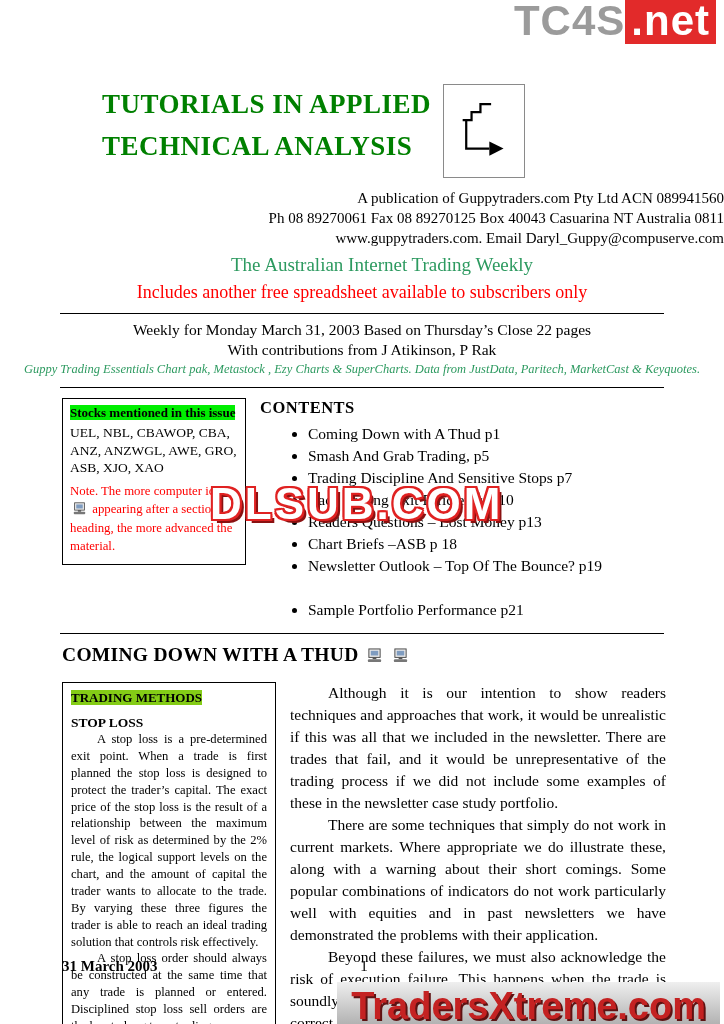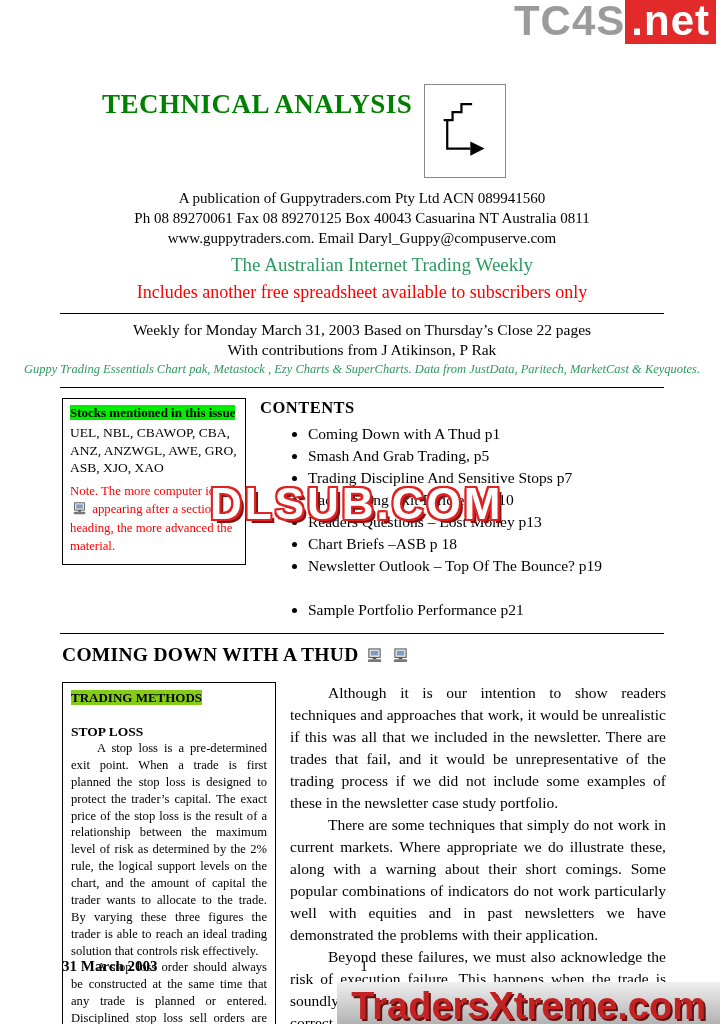--- a/index.html
+++ b/index.html
@@ -14,21 +14,21 @@
     font-size:42px; letter-spacing:1px; line-height:1.0; }
   .tc4s .gray { color:#9b9b9b; }
   .tc4s .net  { background:#e22a2a; color:#fff; padding:0 6px; }
 
   
   .header-row { display:flex; align-items:stretch; margin:84px 0 0 102px; gap:12px; }
   .title-block { font-weight:bold; font-size:27px; color:#008000; line-height:1.55; letter-spacing:0.5px; }
   .chart-box { width:80px; height:92px; border:1px solid #8a8a8a;
     display:flex; align-items:center; justify-content:center; background:#fff; }
 
-  .center-lines { text-align:center; margin-top:12px; font-size:15px; }
+  .center-lines { text-align:right; margin-top:12px; font-size:15px; }
   .center-lines div { margin:3px 0; }
   .tagline  { text-align:center; font-size:19px; color:#2d9a60; margin-top:7px;padding-left:40px; }
   .subnote  { text-align:center; font-size:18px; color:#ff0000; margin-top:6px; }
 
   .rule { border:none; border-top:1px solid #000; margin:10px 60px 0; }
 
   .weekly  { text-align:center; font-size:15.5px; margin-top:7px; }
   .contrib { text-align:center; font-size:15.5px; margin-top:2px; }
   .credits { text-align:center; font-size:12.5px; font-style:italic; color:#2d9a60; margin-top:3px; }
 
@@ -55,21 +55,21 @@
        0   -2px 0 #e02222, 0    2px 0 #e02222,
       -2px  0   0 #e02222, 2px  0   0 #e02222,
        4px  4px 0 #8a1111; }
 
   .article-heading { margin:10px 60px 0 62px; font-size:19.5px; font-weight:bold; letter-spacing:0.3px; }
 
   
   .row2 { display:flex; gap:14px; margin:14px 58px 0 62px; }
   .side-box { width:196px; flex:none; border:1px solid #000; padding:5px 8px 12px; align-self:flex-start; }
   .side-title { background:#84cc16; font-weight:bold; font-size:13px; }
-  .side-sub   { font-weight:bold; font-size:13.5px; margin-top:18px; }
+  .side-sub   { font-weight:bold; font-size:13.5px; margin-top:9px; }
   .side-box p { font-size:12.6px; line-height:1.34; text-align:justify; text-indent:26px; margin:0; }
   .body-col   { flex:1; font-size:15.5px; line-height:1.42; text-align:justify; }
   .body-col p { margin:0; text-indent:38px; }
 
   
   .footer { position:absolute; top:958px; left:62px; width:604px; font-size:15px; }
   .footer .date { font-weight:bold; }
   .footer .pagenum { position:absolute; left:0; top:0; width:100%; text-align:center; }
 
   
@@ -84,20 +84,21 @@
 <body>
 
 <div class="page">
 
   <div class="tc4s">
     <span class="gray">TC4S</span><span class="net">.net</span>
   </div>
 
   <div class="header-row">
     <div class="title-block">
+      <div>TUTORIALS IN APPLIED</div>
       <div>TECHNICAL ANALYSIS</div>
     </div>
     <div class="chart-box">
       <span>
         <svg viewBox="0 0 72 84" width="64" height="76" xmlns="http://www.w3.org/2000/svg">
           <g fill="none" stroke="#000" stroke-width="2.5">
             <path d="M12 32 h10 v-9 h10 v-9 h12"></path>
             <path d="M16 32 v32 h26"></path>
           </g>
           <polygon points="42,56 42,72 58,64" fill="#000"></polygon>

